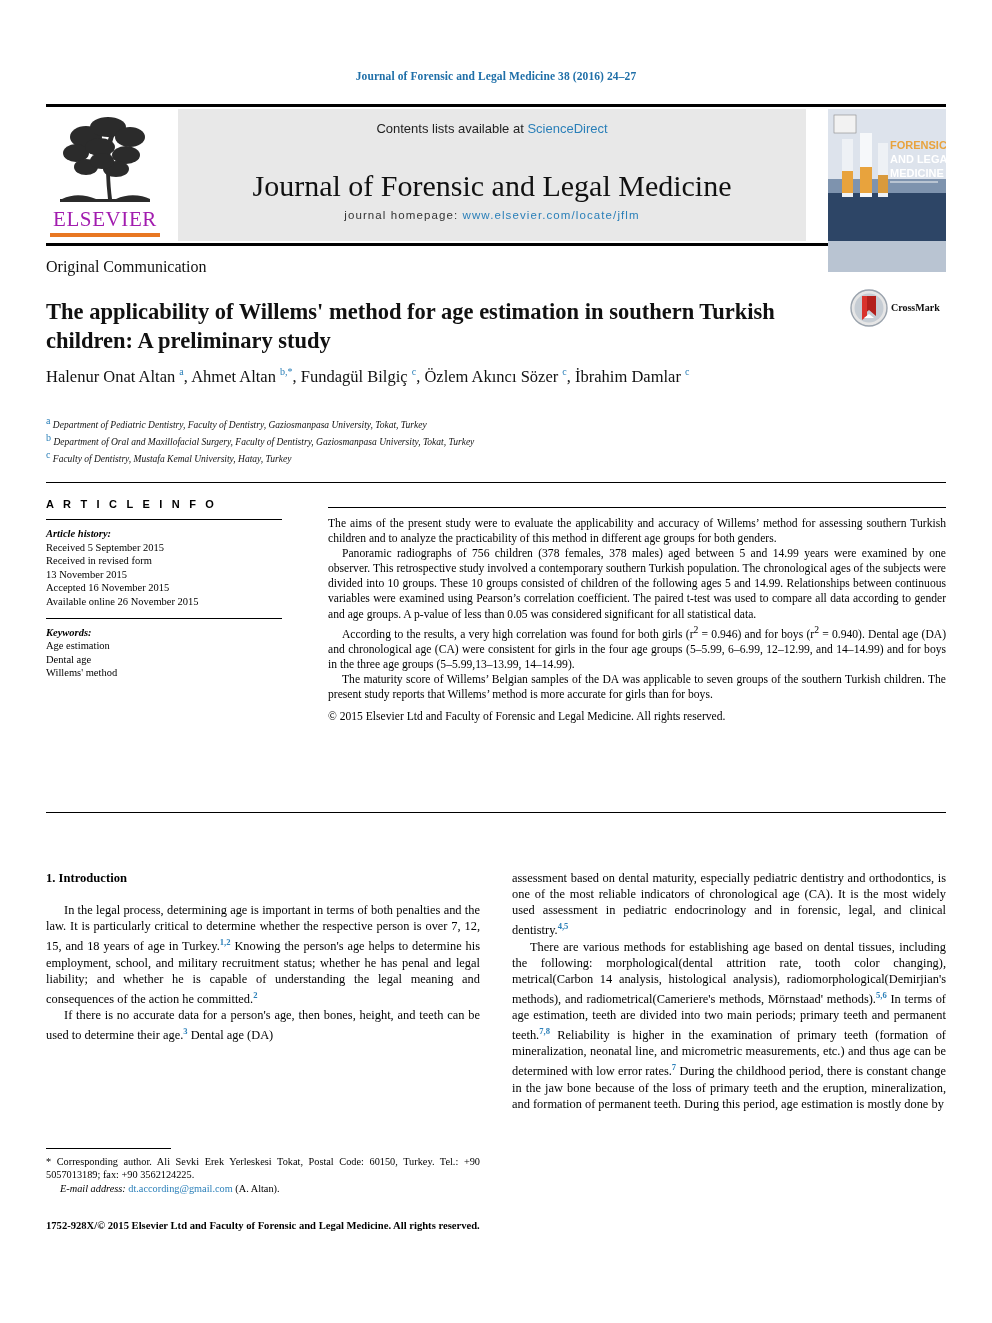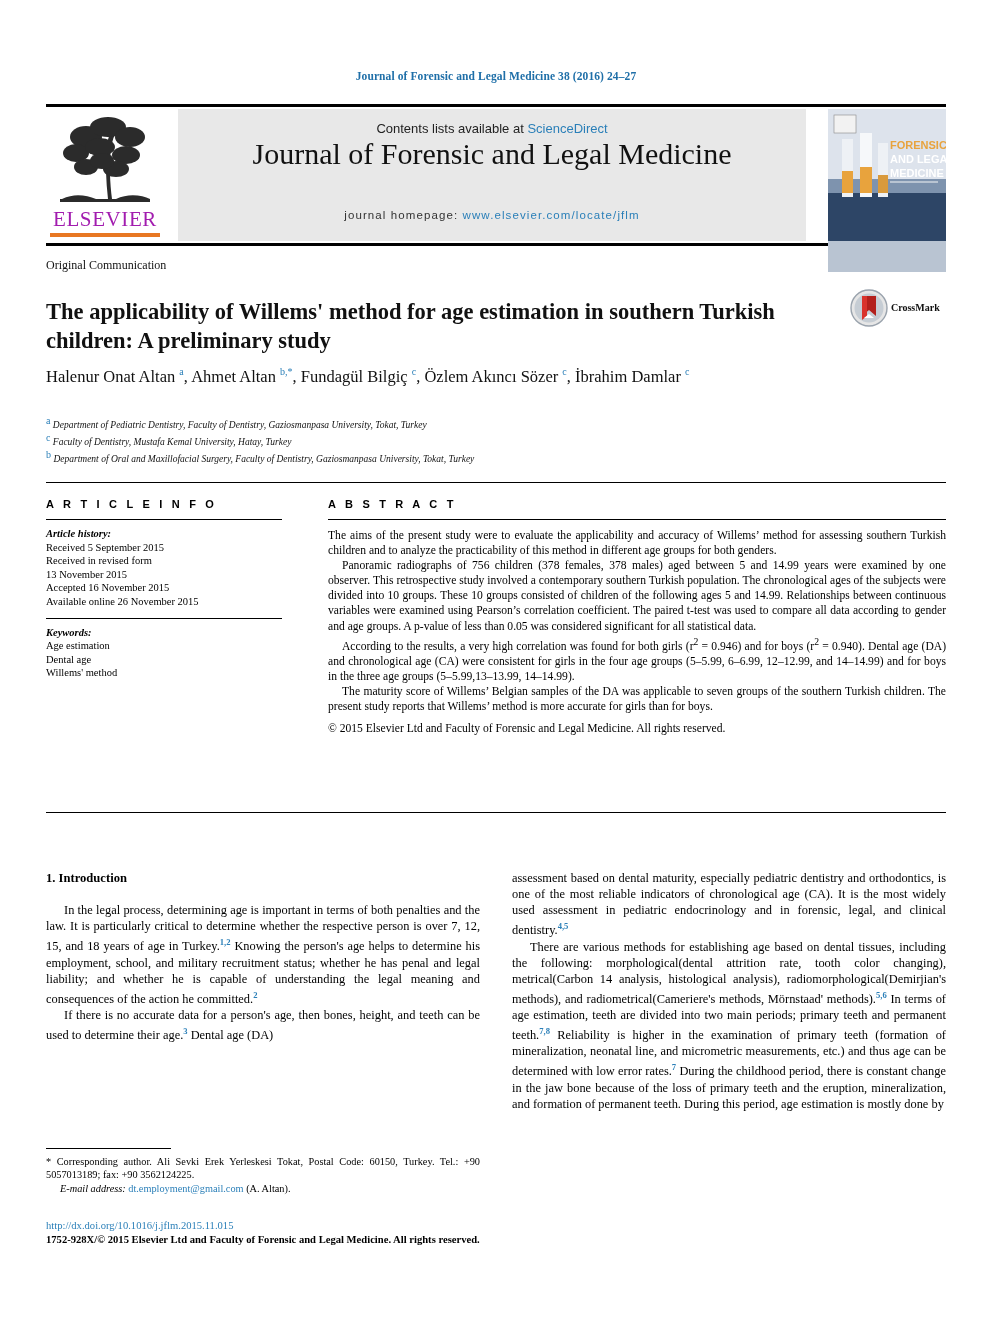--- a/index.html
+++ b/index.html
@@ -86,21 +86,21 @@
     left: 0; top: 12px;
     width: 628px;
     text-align: center;
     font-family: "Liberation Sans", sans-serif;
     font-size: 13px;
     color: #222;
   }
   .contents-line a { color:#2a7fb8; text-decoration:none; }
   .journal-name {
     position: absolute;
-    left: 0; top: 28px;
+    left: 0; top: 60px;
     width: 628px;
     text-align: center;
     font-family: "Liberation Serif", serif;
     font-size: 30px;
     color: #111;
   }
   .homepage-line {
     position: absolute;
     left: 0; top: 100px;
     width: 628px;
@@ -116,21 +116,21 @@
     right: 0; top: 2px;
     width: 118px; height: 163px;
     background: #b9c4d2;
     overflow: hidden;
   }
 
   
   .section-kicker {
     position: absolute;
     left: 46px; top: 258px;
-    font-size: 12px;
+    font-size: 16px;
     color: #111;
   }
   .article-title {
     position: absolute;
     left: 46px; top: 282px;
     width: 780px;
     font-size: 22.5px;
     line-height: 29px;
     color: #111;
   }
@@ -341,22 +341,22 @@
       <path d="M13 8 h5 v20 l-5 4 z" fill="#d9332c"></path>
       <path d="M20 26 l5 4 h-10 z" fill="#ffffff"></path>
     </svg>
     <div class="crossmark-label">CrossMark</div>
   </div>
 
   <div class="authors">Halenur Onat Altan <sup>a</sup>, Ahmet Altan <sup>b,*</sup>, Fundagül Bilgiç <sup>c</sup>, Özlem Akıncı Sözer <sup>c</sup>, İbrahim Damlar <sup>c</sup></div>
 
   <div class="affils">
       <div class="affil"><sup>a</sup> Department of Pediatric Dentistry, Faculty of Dentistry, Gaziosmanpasa University, Tokat, Turkey</div>
+      <div class="affil"><sup>b</sup> Department of Oral and Maxillofacial Surgery, Faculty of Dentistry, Gaziosmanpasa University, Tokat, Turkey</div>
       <div class="affil"><sup>c</sup> Faculty of Dentistry, Mustafa Kemal University, Hatay, Turkey</div>
-      <div class="affil"><sup>b</sup> Department of Oral and Maxillofacial Surgery, Faculty of Dentistry, Gaziosmanpasa University, Tokat, Turkey</div>
     </div>
 
   <div class="band-top"></div>
 
   <div class="info-col">
     <div class="col-head">A R T I C L E  I N F O</div>
     <div class="info-rule"></div>
     <div class="info-block">
       <div class="lbl">Article history:</div>
       <div id="history-lines">
@@ -372,21 +372,20 @@
       <div class="lbl">Keywords:</div>
       <div id="keyword-lines">
           <div>Age estimation</div>
           <div>Dental age</div>
           <div>Willems' method</div>
         </div>
     </div>
   </div>
 
   <div class="abs-col">
-    <div class="col-head">A B S T R A C T</div>
     <div class="abs-rule"></div>
     <div id="abstract-paragraphs">
         <p class="abs-p first">The aims of the present study were to evaluate the applicability and accuracy of Willems’ method for assessing southern Turkish children and to analyze the practicability of this method in different age groups for both genders.</p>
         <p class="abs-p">Panoramic radiographs of 756 children (378 females, 378 males) aged between 5 and 14.99 years were examined by one observer. This retrospective study involved a contemporary southern Turkish population. The chronological ages of the subjects were divided into 10 groups. These 10 groups consisted of children of the following ages 5 and 14.99. Relationships between continuous variables were examined using Pearson’s correlation coefficient. The paired t-test was used to compare all data according to gender and age groups. A p-value of less than 0.05 was considered significant for all statistical data.</p>
         <p class="abs-p">According to the results, a very high correlation was found for both girls (r<sup>2</sup> = 0.946) and for boys (r<sup>2</sup> = 0.940). Dental age (DA) and chronological age (CA) were consistent for girls in the four age groups (5–5.99, 6–6.99, 12–12.99, and 14–14.99) and for boys in the three age groups (5–5.99,13–13.99, 14–14.99).</p>
         <p class="abs-p">The maturity score of Willems’ Belgian samples of the DA was applicable to seven groups of the southern Turkish children. The present study reports that Willems’ method is more accurate for girls than for boys.</p>
       </div>
     <div class="abs-copy">© 2015 Elsevier Ltd and Faculty of Forensic and Legal Medicine. All rights reserved.</div>
   </div>
 
@@ -405,23 +404,22 @@
         <p class="noind">assessment based on dental maturity, especially pediatric dentistry and orthodontics, is one of the most reliable indicators of chronological age (CA). It is the most widely used assessment in pediatric endocrinology and in forensic, legal, and clinical dentistry.<sup class="ref">4,5</sup></p>
         <p class="">There are various methods for establishing age based on dental tissues, including the following: morphological(dental attrition rate, tooth color changing), metrical(Carbon 14 analysis, histological analysis), radiomorphological(Demirjian's methods), and radiometrical(Cameriere's methods, Mörnstaad' methods).<sup class="ref">5,6</sup> In terms of age estimation, teeth are divided into two main periods; primary teeth and permanent teeth.<sup class="ref">7,8</sup> Reliability is higher in the examination of primary teeth (formation of mineralization, neonatal line, and micrometric measurements, etc.) and thus age can be determined with low error rates.<sup class="ref">7</sup> During the childhood period, there is constant change in the jaw bone because of the loss of primary teeth and the eruption, mineralization, and formation of permanent teeth. During this period, age estimation is mostly done by</p>
       </div>
   </div>
 
   <div class="foot-rule"></div>
   <div class="footnote">
     <span id="corresponding-text"><span class="star">*</span> Corresponding author. Ali Sevki Erek Yerleskesi Tokat, Postal Code: 60150, Turkey. Tel.: +90 5057013189; fax: +90 3562124225.</span>
     <div style="text-indent:14px;">
       <span class="email-lbl">E-mail address:</span>
-      <a href="#">dt.employment@gmail.com</a>
+      <a href="#">dt.according@gmail.com</a>
       <span>(A. Altan).</span>
     </div>
   </div>
 
   <div class="doi-block">
-    <div class="doi-link">http://dx.doi.org/10.1016/j.jflm.2015.11.015</div>
     <div class="copy-line">1752-928X/© 2015 Elsevier Ltd and Faculty of Forensic and Legal Medicine. All rights reserved.</div>
   </div>
 
 </div>
 
 </body></html>

